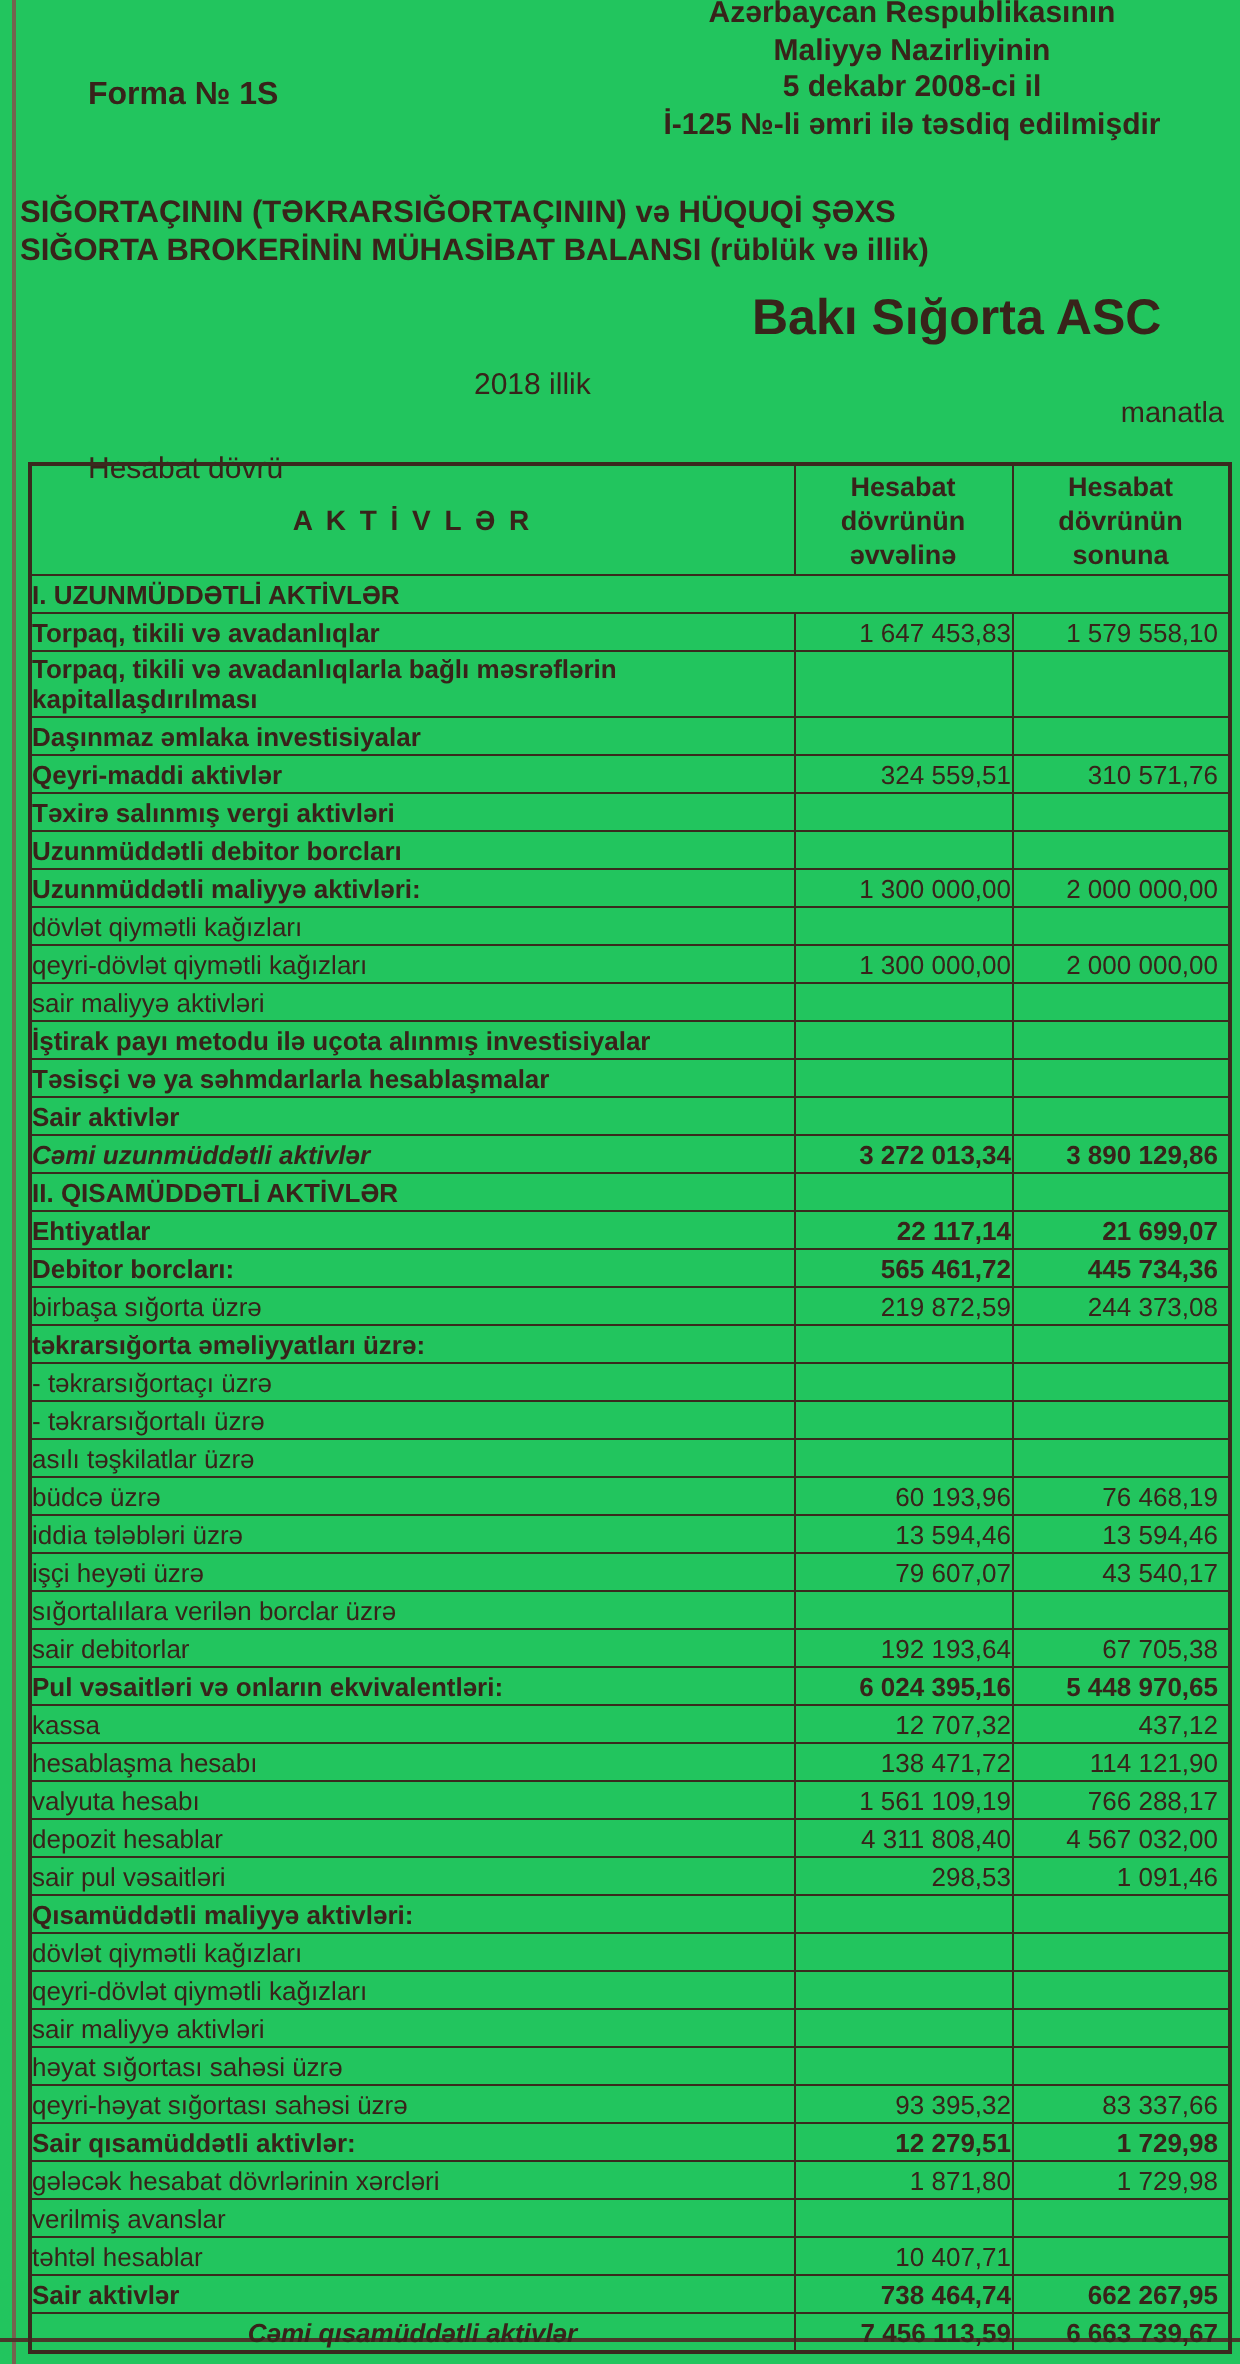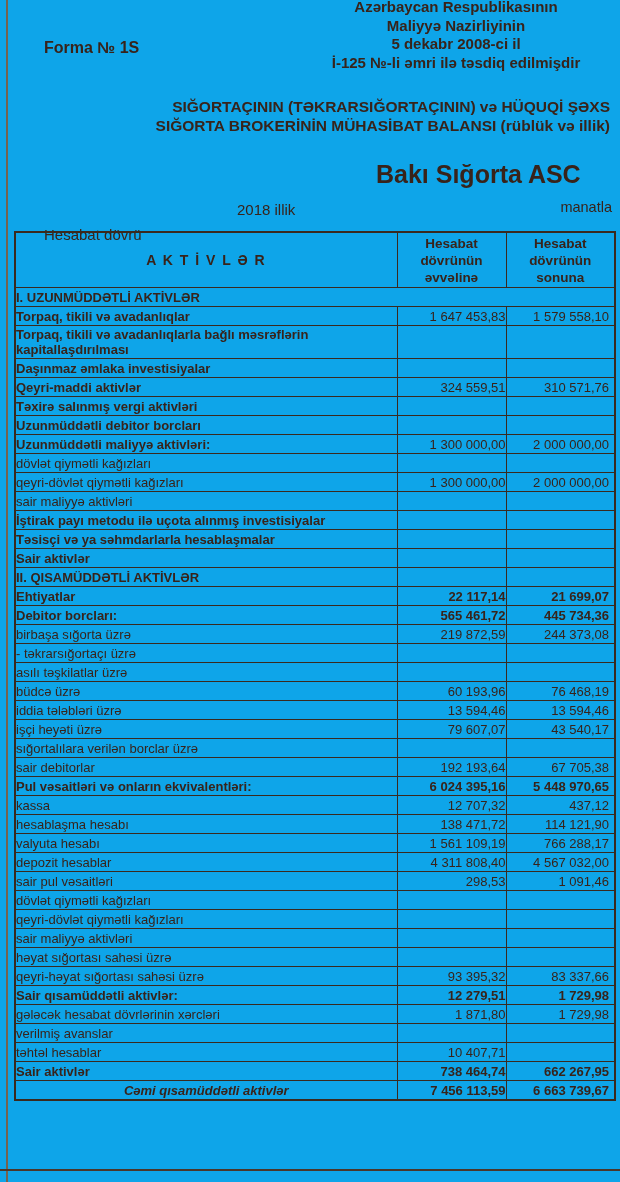--- a/index.html
+++ b/index.html
@@ -1,35 +1,35 @@
 <!DOCTYPE html>
 <html><head>
 <meta charset="utf-8">
 <style>
   html,body{margin:0;padding:0;background:#fff;}
   .page{
-    position:relative;width:620px;height:1182px;background:#0ea5e9;
+    position:relative;width:620px;height:1182px;background:#22c55e;
     font-family:"Liberation Sans", sans-serif;color:#38231a;overflow:hidden;
   }
   .frame-left{position:absolute;left:6px;top:0;width:2px;height:1182px;background:#75634f;}
   .frame-bottom{position:absolute;left:0;top:1169px;width:620px;height:2px;background:#4a372a;}
 
   .approval{
     position:absolute;left:295px;top:-2px;width:322px;text-align:center;
     font-weight:bold;font-size:15px;line-height:18.5px;white-space:pre-line;
   }
   .forma{position:absolute;left:44px;top:39px;font-weight:bold;font-size:16px;}
   .title{
-    position:absolute;left:10px;top:97px;width:600px;text-align:right;
+    position:absolute;left:10px;top:97px;width:600px;text-align:left;
     font-weight:bold;font-size:15.5px;line-height:19px;white-space:pre-line;
   }
   .insurer-label{position:absolute;left:44px;top:161px;font-weight:bold;font-size:15.5px;}
-  .insurer-name{position:absolute;left:376px;top:160px;font-weight:bold;font-size:25px;}
+  .insurer-name{position:absolute;left:376px;top:145px;font-weight:bold;font-size:25px;}
   .period-label{position:absolute;left:44px;top:184px;font-size:15px;margin-top:42px;}
-  .period-value{position:absolute;left:237px;top:184px;font-size:15px;margin-top:17px;}
+  .period-value{position:absolute;left:237px;top:184px;font-size:15px;}
   .currency-note{position:absolute;right:8px;top:199px;font-size:14.5px;margin-left:20px;}
 
   table.balance{
     position:absolute;left:14px;top:231px;width:602px;
     border-collapse:collapse;table-layout:fixed;
     border:2px solid #3a2a1e;
   }
   .balance th,.balance td{border:1px solid #3a2a1e;overflow:hidden;}
   .balance th{
     height:54px;font-weight:bold;font-size:13.5px;line-height:17px;
@@ -149,41 +149,56 @@
           <td class="c-label s-bold">Təsisçi və ya səhmdarlarla hesablaşmalar</td>
           <td class="c-val"></td>
           <td class="c-val last"></td>
         </tr>
         <tr>
           <td class="c-label s-bold">Sair aktivlər</td>
           <td class="c-val"></td>
           <td class="c-val last"></td>
         </tr>
         <tr>
+          <td class="c-label s-totalL">Cəmi uzunmüddətli aktivlər</td>
+          <td class="c-val vb">3 272 013,34</td>
+          <td class="c-val vb last">3 890 129,86</td>
+        </tr>
+        <tr>
           <td class="c-label s-section">II. QISAMÜDDƏTLİ AKTİVLƏR</td>
           <td class="c-val"></td>
           <td class="c-val last"></td>
         </tr>
         <tr>
           <td class="c-label s-bold">Ehtiyatlar</td>
           <td class="c-val vb">22 117,14</td>
           <td class="c-val vb last">21 699,07</td>
         </tr>
         <tr>
           <td class="c-label s-bold">Debitor borcları:</td>
           <td class="c-val vb">565 461,72</td>
           <td class="c-val vb last">445 734,36</td>
         </tr>
         <tr>
           <td class="c-label s-sub">birbaşa sığorta üzrə</td>
           <td class="c-val">219 872,59</td>
           <td class="c-val last">244 373,08</td>
         </tr>
         <tr>
+          <td class="c-label s-bold">təkrarsığorta əməliyyatları üzrə:</td>
+          <td class="c-val"></td>
+          <td class="c-val last"></td>
+        </tr>
+        <tr>
           <td class="c-label s-sub">- təkrarsığortaçı üzrə</td>
+          <td class="c-val"></td>
+          <td class="c-val last"></td>
+        </tr>
+        <tr>
+          <td class="c-label s-sub">- təkrarsığortalı üzrə</td>
           <td class="c-val"></td>
           <td class="c-val last"></td>
         </tr>
         <tr>
           <td class="c-label s-sub">asılı təşkilatlar üzrə</td>
           <td class="c-val"></td>
           <td class="c-val last"></td>
         </tr>
         <tr>
           <td class="c-label s-sub">büdcə üzrə</td>
@@ -234,20 +249,25 @@
           <td class="c-label s-sub">depozit hesablar</td>
           <td class="c-val">4 311 808,40</td>
           <td class="c-val last">4 567 032,00</td>
         </tr>
         <tr>
           <td class="c-label s-sub">sair pul vəsaitləri</td>
           <td class="c-val">298,53</td>
           <td class="c-val last">1 091,46</td>
         </tr>
         <tr>
+          <td class="c-label s-bold">Qısamüddətli maliyyə aktivləri:</td>
+          <td class="c-val"></td>
+          <td class="c-val last"></td>
+        </tr>
+        <tr>
           <td class="c-label s-sub">dövlət qiymətli kağızları</td>
           <td class="c-val"></td>
           <td class="c-val last"></td>
         </tr>
         <tr>
           <td class="c-label s-sub">qeyri-dövlət qiymətli kağızları</td>
           <td class="c-val"></td>
           <td class="c-val last"></td>
         </tr>
         <tr>

